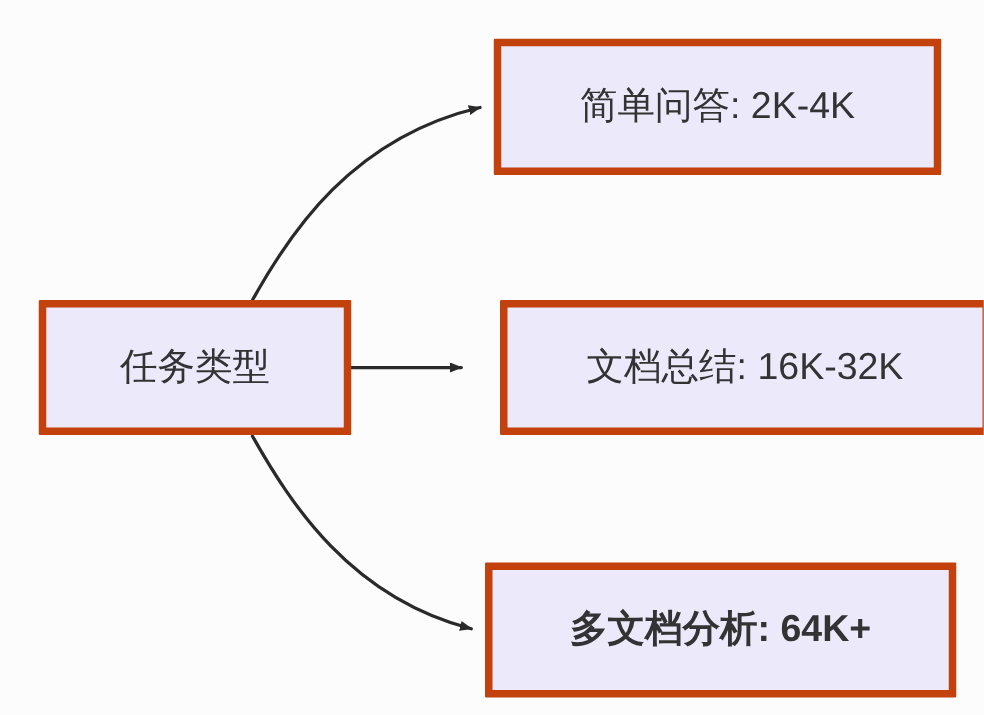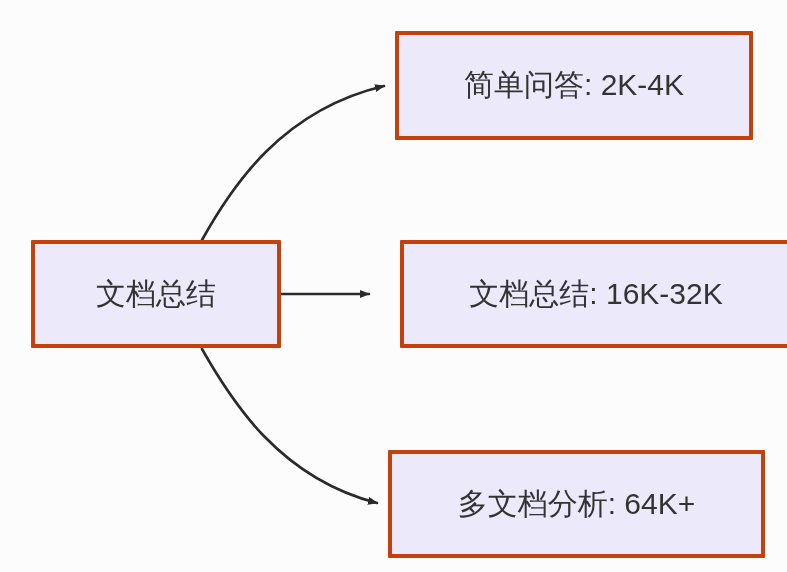--- a/index.html
+++ b/index.html
@@ -24,21 +24,21 @@
     left: 0;
     top: 0;
     width: 787px;
     height: 572px;
     pointer-events: none;
   }
   .node {
     position: absolute;
     box-sizing: border-box;
     background: #ece9fb;
-    border: 4px solid #c2410c;
+    border: 6px solid #c2410c;
     border-radius: 1px;
     display: flex;
     align-items: center;
     justify-content: center;
     z-index: 2;
   }
   .node-label {
     color: #333333;
     font-size: 30px;
     line-height: 1.15;
@@ -63,20 +63,21 @@
     top: 240px;
     width: 392px;
     height: 108px;
     margin-left: 20px;
   }
   #node-multi-doc {
     left: 388px;
     top: 450px;
     width: 377px;
     height: 108px;
+    font-weight: bold;
   }
 </style>
 </head>
 <body>
 
 <div id="diagram-canvas">
 
   <svg id="edge-layer" viewBox="0 0 787 572" width="787" height="572" xmlns="http://www.w3.org/2000/svg">
     <defs>
       <marker id="arrowhead" markerWidth="10" markerHeight="8" refX="9" refY="4" orient="auto" markerUnits="userSpaceOnUse">
@@ -85,21 +86,21 @@
     </defs>
 
     <path d="M202,240 C 232,186 282,110 384,86" fill="none" stroke="#2a2a2a" stroke-width="2.6" stroke-linecap="round" marker-end="url(#arrowhead)"></path>
 
     <path d="M281,294 L369,294" fill="none" stroke="#2a2a2a" stroke-width="2.6" stroke-linecap="round" marker-end="url(#arrowhead)"></path>
 
     <path d="M202,349 C 232,402 280,478 377,503" fill="none" stroke="#2a2a2a" stroke-width="2.6" stroke-linecap="round" marker-end="url(#arrowhead)"></path>
   </svg>
 
   <div class="node" id="node-task-type">
-    <span class="node-label">文档总结</span>
+    <span class="node-label">任务类型</span>
   </div>
 
   <div class="node" id="node-simple-qa">
     <span class="node-label">简单问答: 2K-4K</span>
   </div>
 
   <div class="node" id="node-doc-summary">
     <span class="node-label">文档总结: 16K-32K</span>
   </div>
 

